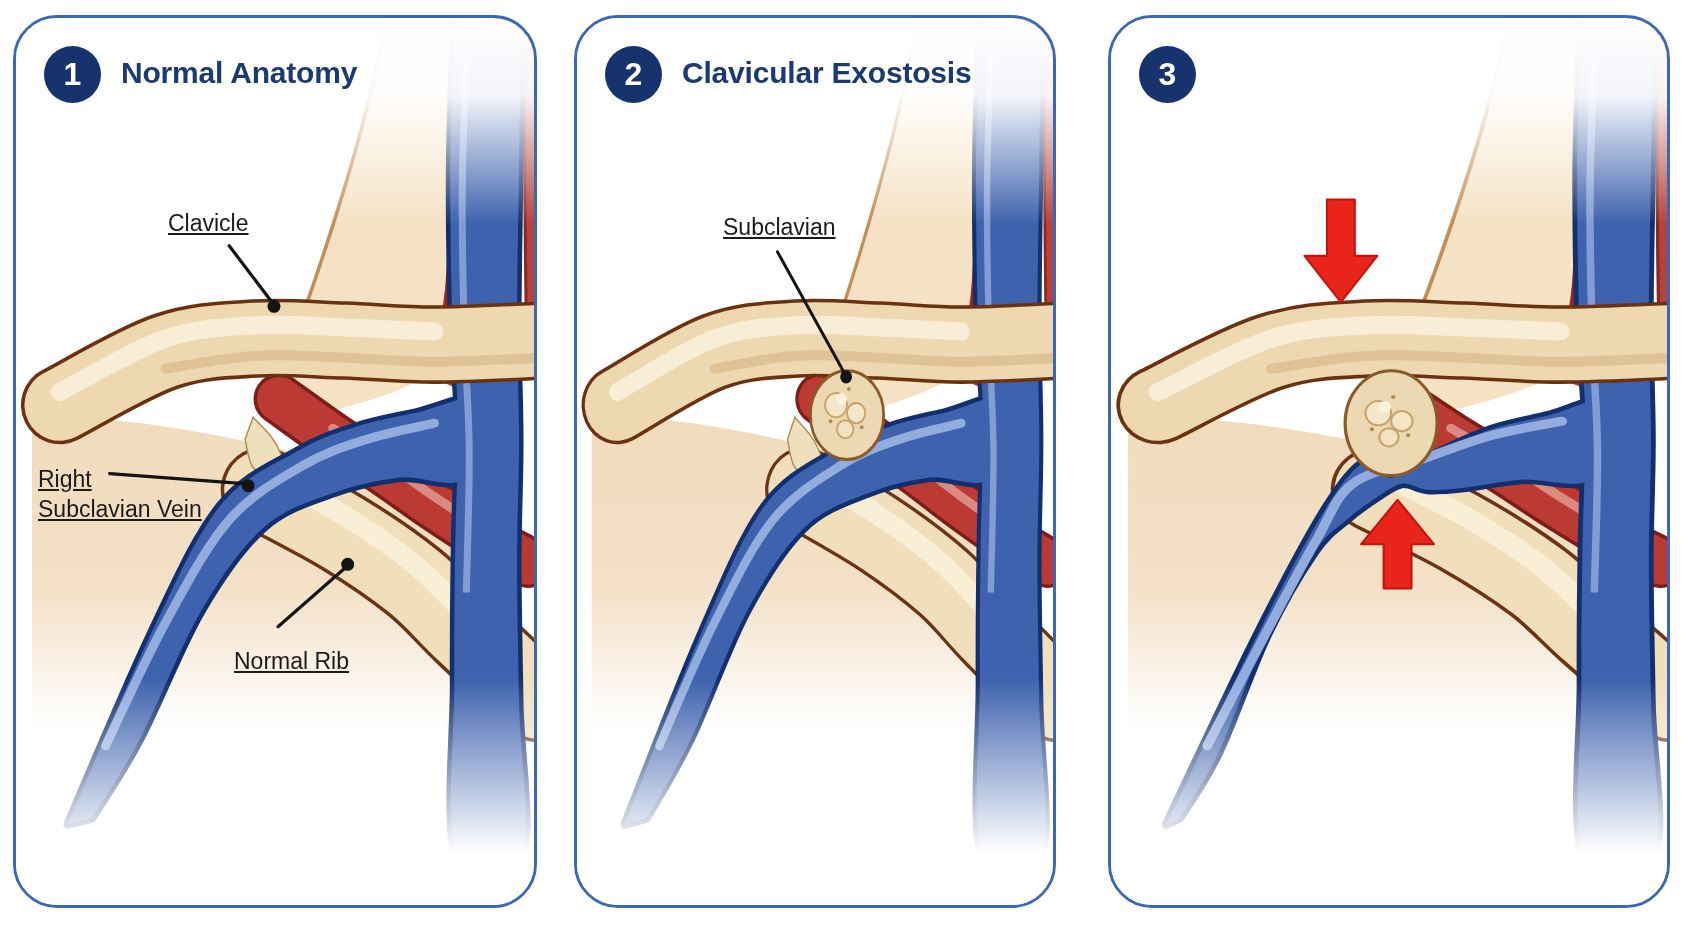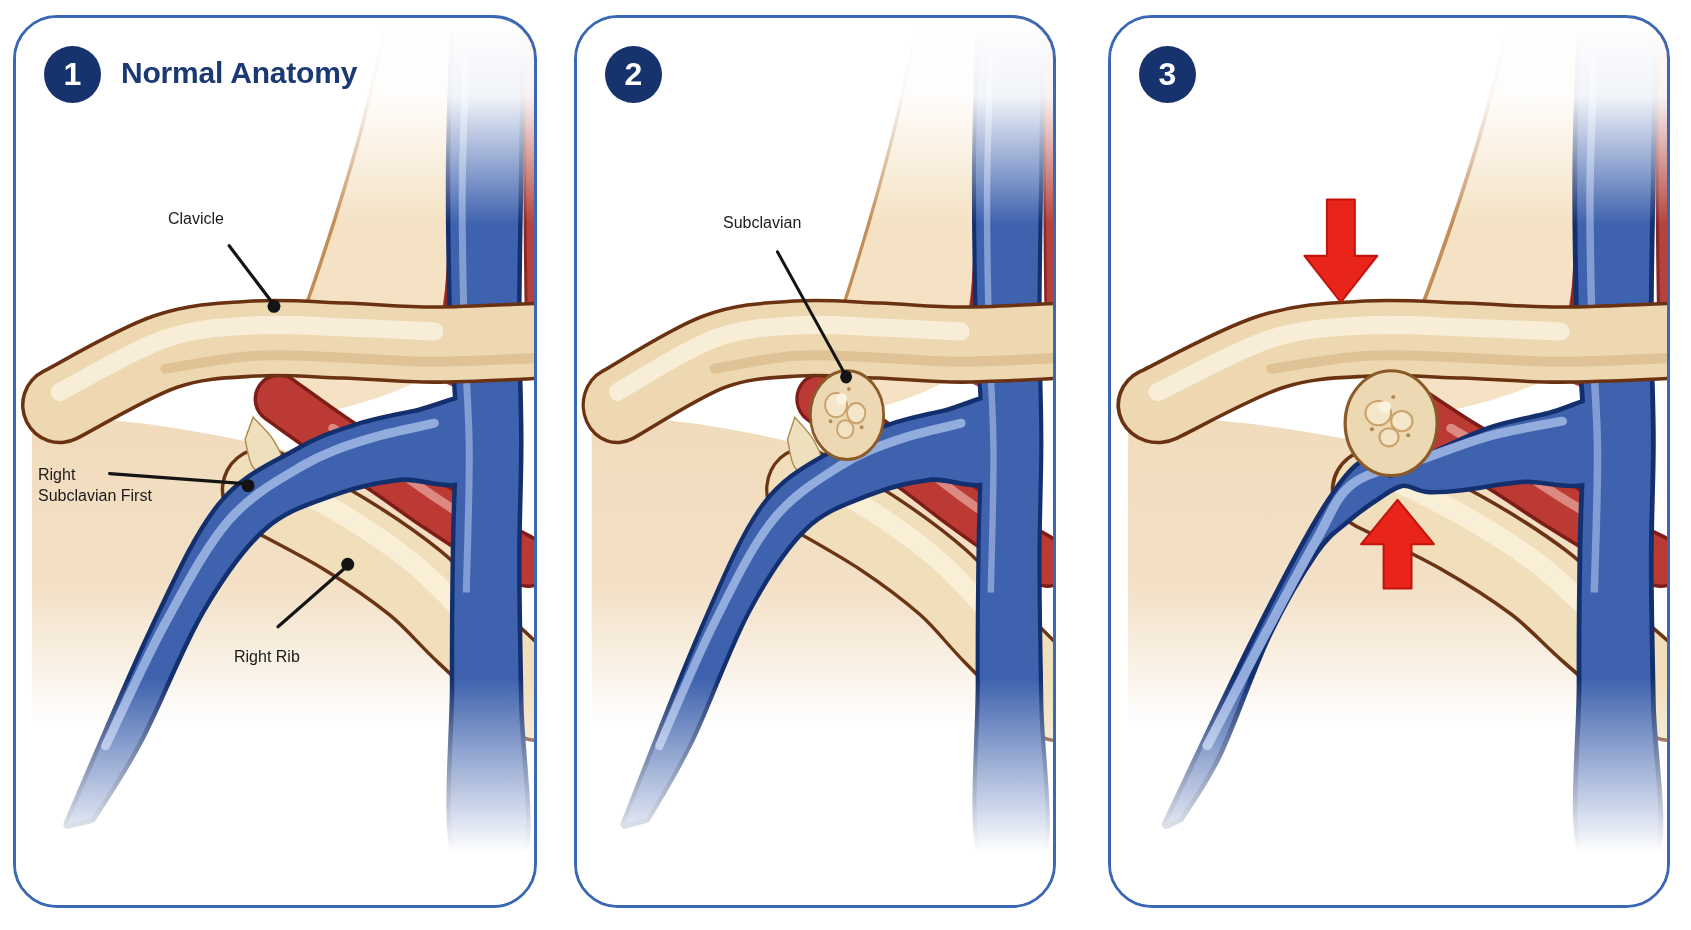--- a/index.html
+++ b/index.html
@@ -20,22 +20,22 @@
   .badge{
     width:57px;height:57px;border-radius:50%;flex:0 0 auto;
     background:var(--badge-bg,#16336e);color:var(--badge-text,#fff);
     font-size:32px;font-weight:bold;display:flex;align-items:center;justify-content:center;
   }
   .title{
     font-size:30px;font-weight:bold;color:var(--title,#1b3a73);
     line-height:1.27;margin-top:8px;white-space:pre-line;letter-spacing:-0.2px;
   }
   .label{
-    position:absolute;font-size:16px;color:var(--label,#1b1b1b);
-    line-height:1.32;white-space:pre-line;z-index:4;font-weight:500;
+    position:absolute;font-size:23px;color:var(--label,#1b1b1b);
+    line-height:1.32;white-space:pre-line;z-index:4;font-weight:500;text-decoration:underline;
   }
   .lbl-clavicle{left:152px;top:190px}
   .lbl-vein{left:22px;top:446px}
   .lbl-first-rib{left:218px;top:628px}
   .lbl-exostosis{left:146px;top:194px}
 </style>
 </head>
 <body style="--border: #3b68b4; --badge-bg: #16336e; --badge-text: #ffffff; --title: #1b3a73; --label: #1b1b1b;">
 
 <section class="panel p1">
@@ -111,22 +111,22 @@
       <path d="M263,604 L330,546" stroke="#141414" stroke-width="3.2" stroke-linecap="round"></path>
       <circle cx="333" cy="542" r="6.5" fill="#141414"></circle>
       </g>
     </svg>
   <div class="hdr">
     <div class="badge">1</div>
     <div class="title">Normal Anatomy</div>
   </div>
   <div class="label lbl-clavicle">Clavicle</div>
   <div class="label lbl-vein">Right
-Subclavian First</div>
-  <div class="label lbl-first-rib">Right Rib</div>
+Subclavian Vein</div>
+  <div class="label lbl-first-rib">Normal Rib</div>
 </section>
 
 <section class="panel p2">
   <svg class="art" id="art1" viewBox="0 0 520 880" preserveAspectRatio="none">
       <defs>
     <linearGradient id="sk1" x1="0" y1="390" x2="0" y2="705" gradientUnits="userSpaceOnUse">
       <stop offset="0" stop-color="#f1dbbc"></stop>
           <stop offset="0.55" stop-color="#f3e0c6"></stop>
       <stop offset="1" stop-color="#f3e0c6" stop-opacity="0"></stop>
         </linearGradient>
@@ -193,20 +193,21 @@
       </g>
       <rect x="0" y="0" width="520" height="205" fill="url(#ft1)"></rect>
       <rect x="0" y="640" width="520" height="240" fill="url(#fb1)"></rect>
       <g>
       <path d="M219,232 L292,352" stroke="#141414" stroke-width="3.2" stroke-linecap="round"></path>
       <circle cx="294" cy="356" r="6.5" fill="#141414"></circle>
       </g>
     </svg>
   <div class="hdr">
     <div class="badge">2</div>
+    <div class="title">Clavicular Exostosis</div>
   </div>
   <div class="label lbl-exostosis">Subclavian</div>
 </section>
 
 <section class="panel p3">
   <svg class="art" id="art2" viewBox="0 0 520 880" preserveAspectRatio="none">
       <defs>
     <linearGradient id="sk2" x1="0" y1="390" x2="0" y2="705" gradientUnits="userSpaceOnUse">
       <stop offset="0" stop-color="#f1dbbc"></stop>
           <stop offset="0.55" stop-color="#f3e0c6"></stop>

